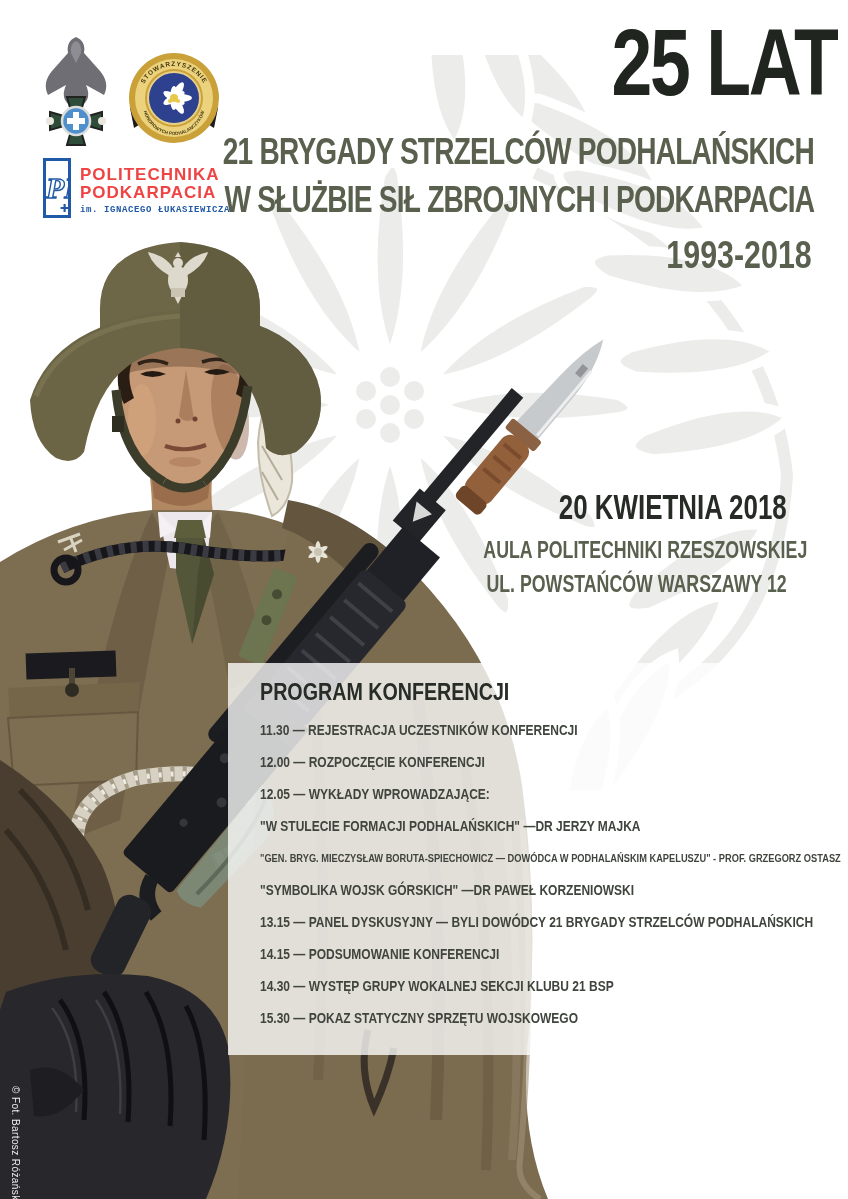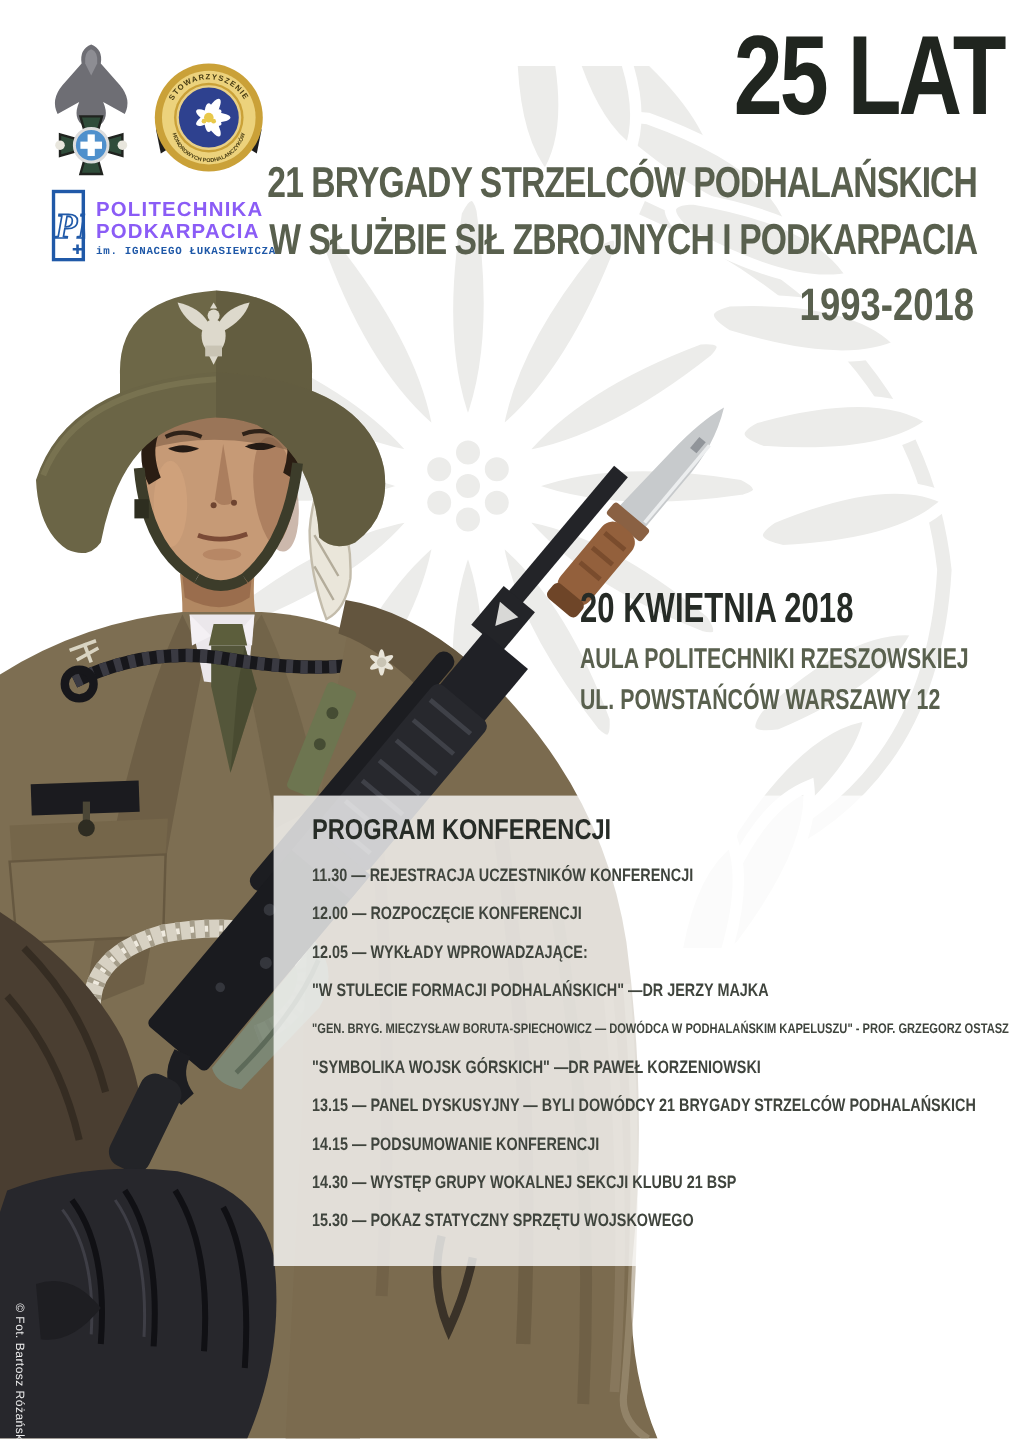--- a/index.html
+++ b/index.html
@@ -11,40 +11,40 @@
   .cond{font-weight:700;white-space:nowrap;line-height:1;}
   
   .title-main{top:16px;right:12px;font-size:94px;letter-spacing:-3px;color:#20251f;
     transform:scaleX(.78);transform-origin:100% 0;z-index:3;}
   .title-sub{right:34px;font-size:36px;letter-spacing:-1px;color:#59604e;
     transform:scaleX(.78);transform-origin:100% 0;z-index:3;}
   .sub1{top:134px;} .sub2{top:182px;}
   .title-years{top:236px;right:36px;font-size:38px;color:#59604e;
     transform:scaleX(.80);transform-origin:100% 0;z-index:3;}
   
-  .event{top:489px;left:430px;width:410px;text-align:left;z-index:3;}
+  .event{top:489px;left:430px;width:410px;text-align:right;z-index:3;}
   .event-date{font-size:35px;color:#262b26;transform:scaleX(.74);transform-origin:50% 0;
     margin-bottom:14px;}
   .event-line{font-size:24px;color:#59604e;transform:scaleX(.74);transform-origin:50% 0;
     margin-bottom:10px;}
   
   .overlay{top:663px;left:228px;width:620px;height:392px;background:rgba(255,255,255,.78);z-index:4;}
   .prog-title{top:680px;left:260px;font-size:24px;color:#272c27;
     transform:scaleX(.82);transform-origin:0 0;z-index:5;}
   .prog-list{top:714px;left:260px;z-index:5;}
   .prog-item{font-weight:700;white-space:nowrap;font-size:15px;line-height:32px;height:32px;
     color:#3f443d;transform:scaleX(.80);transform-origin:0 50%;}
   .prog-item.long{font-size:11.6px;}
   
   .credit{top:1086px;left:21px;font-size:10px;color:rgba(255,255,255,.92);letter-spacing:.4px;
     transform:rotate(90deg);transform-origin:0 0;white-space:nowrap;z-index:6;}
   
   .uni{top:158px;left:43px;width:220px;z-index:3;display:flex;}
   .uni-text{margin-left:9px;padding-top:8px;}
-  .uni-l1,.uni-l2{font-weight:700;font-size:17px;line-height:18px;letter-spacing:1px;color:#8b5cf6;white-space:nowrap;}
+  .uni-l1,.uni-l2{font-weight:700;font-size:17px;line-height:18px;letter-spacing:1px;color:#ef4444;white-space:nowrap;}
   .uni-l3{font-weight:700;font-size:9px;letter-spacing:.6px;color:#2059a8;margin-top:3px;white-space:nowrap;font-family:Liberation Mono, monospace;}
   .z1{z-index:1}.z2{z-index:2}.z3{z-index:3}
 </style>
 </head>
 <body>
 
 <div class="poster">
 
   <svg class="abs z1" style="left:205px;top:55px;" width="660" height="735" viewBox="0 0 660 735">
     <defs>

